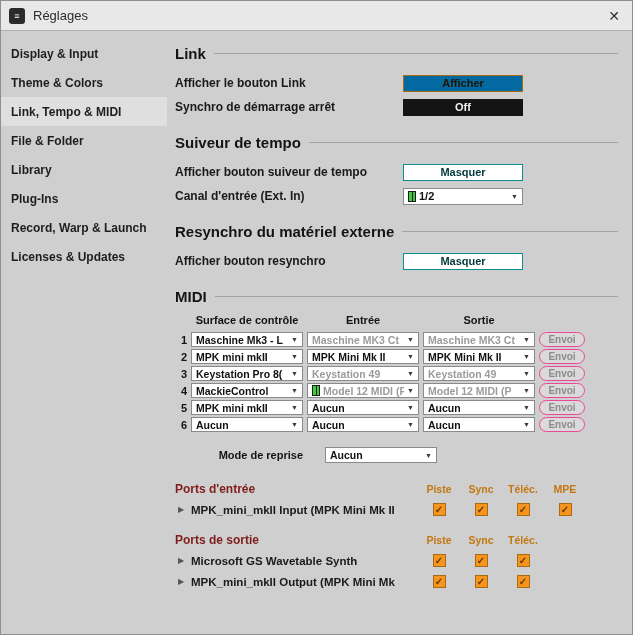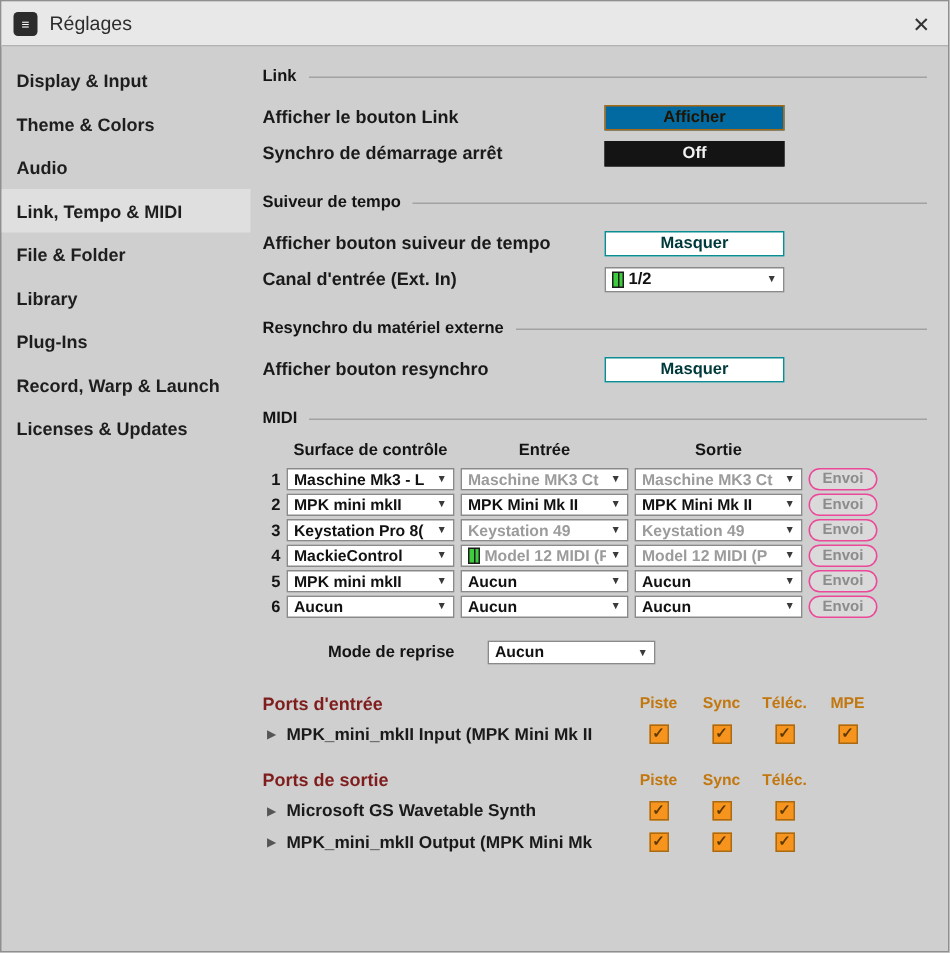--- a/index.html
+++ b/index.html
@@ -16,21 +16,21 @@
   .body { flex:1; display:flex; overflow:hidden; }
 
   
   .sidebar { width:166px; flex:0 0 166px; padding-top:8px; }
   .side-item { height:29px; display:flex; align-items:center; padding-left:10px; font-size:12px; font-weight:bold; color:#1e1e1e; cursor:pointer; }
   .side-item.selected { background:#dfdfdf; }
 
   
   .main { flex:1; padding:8px 14px 0 8px; overflow:hidden; }
 
-  .sec-header { display:flex; align-items:center; gap:8px; font-size:11px; font-weight:bold; color:#141414; margin:6px 0 9px; }
+  .sec-header { display:flex; align-items:center; gap:8px; font-size:15px; font-weight:bold; color:#141414; margin:6px 0 9px; }
   .sec-header .line { flex:1; height:1px; background:#a2a2a2; }
   .sec-header.spaced { margin-top:15px; }
 
   .setting-row { display:flex; align-items:center; height:24px; }
   .setting-label { width:228px; font-size:12px; font-weight:bold; color:#1a1a1a; }
   .ctl { width:120px; height:17px; font-size:11px; font-weight:bold; display:flex; align-items:center; justify-content:center; border:1px solid #6f6f6f; cursor:pointer; }
   .ctl.orange { background:#0369a1; color:#201400; border-color:#a86a12; }
   .ctl.dark { background:#141414; color:#f2f2f2; border-color:#141414; }
   .ctl.teal { background:#ffffff; color:#00393b; border-color:#0b8d92; }
 
@@ -77,21 +77,20 @@
     <div class="live-icon">≡</div>
     <div class="win-title">Réglages</div>
     <div class="close-btn">✕</div>
   </div>
 
   <div class="body">
 
     <div class="sidebar">
       <div class="side-item">Display &amp; Input</div>
       <div class="side-item">Theme &amp; Colors</div>
-      <div class="side-item">Audio</div>
       <div class="side-item selected">Link, Tempo &amp; MIDI</div>
       <div class="side-item">File &amp; Folder</div>
       <div class="side-item">Library</div>
       <div class="side-item">Plug-Ins</div>
       <div class="side-item">Record, Warp &amp; Launch</div>
       <div class="side-item">Licenses &amp; Updates</div>
     </div>
 
     <div class="main">
 

